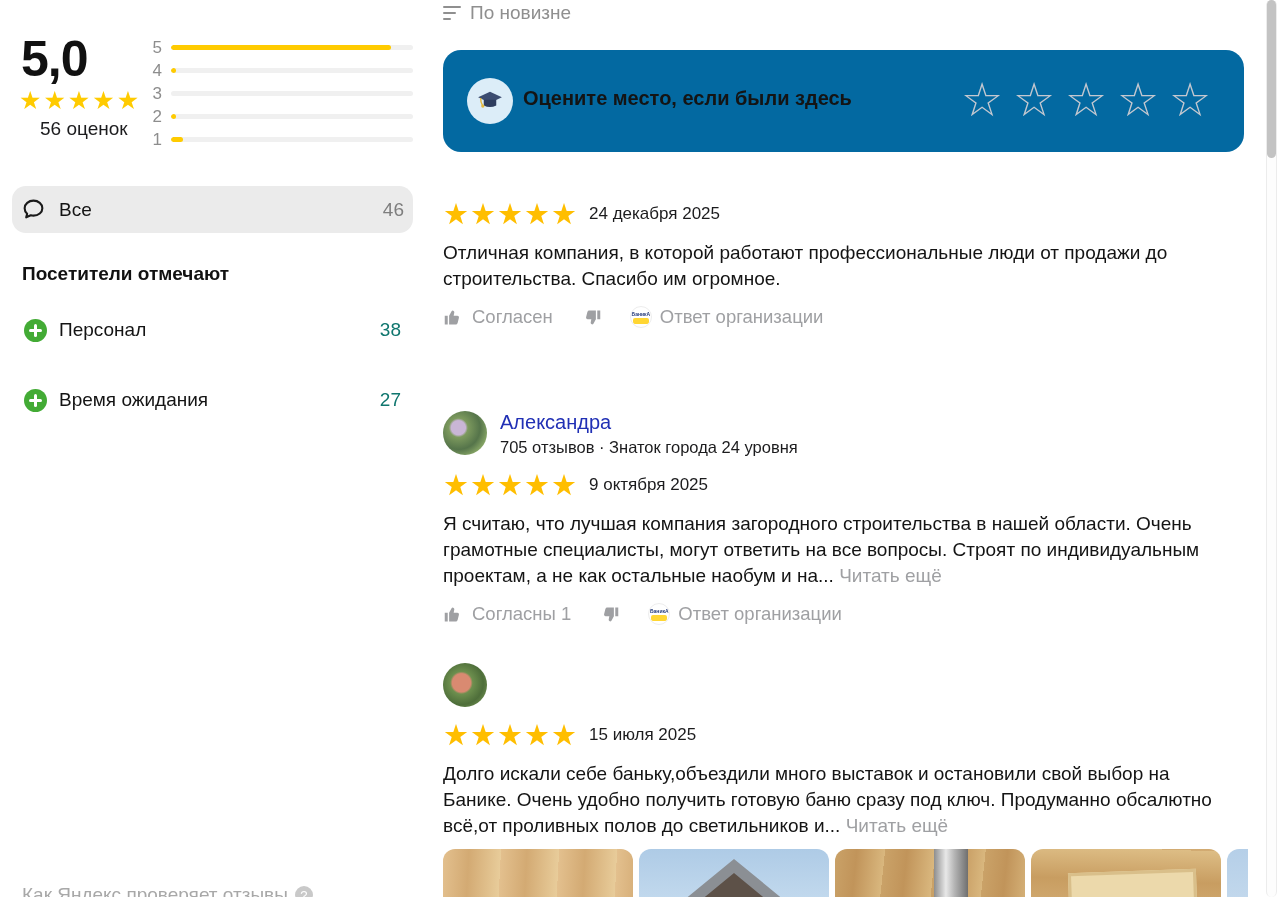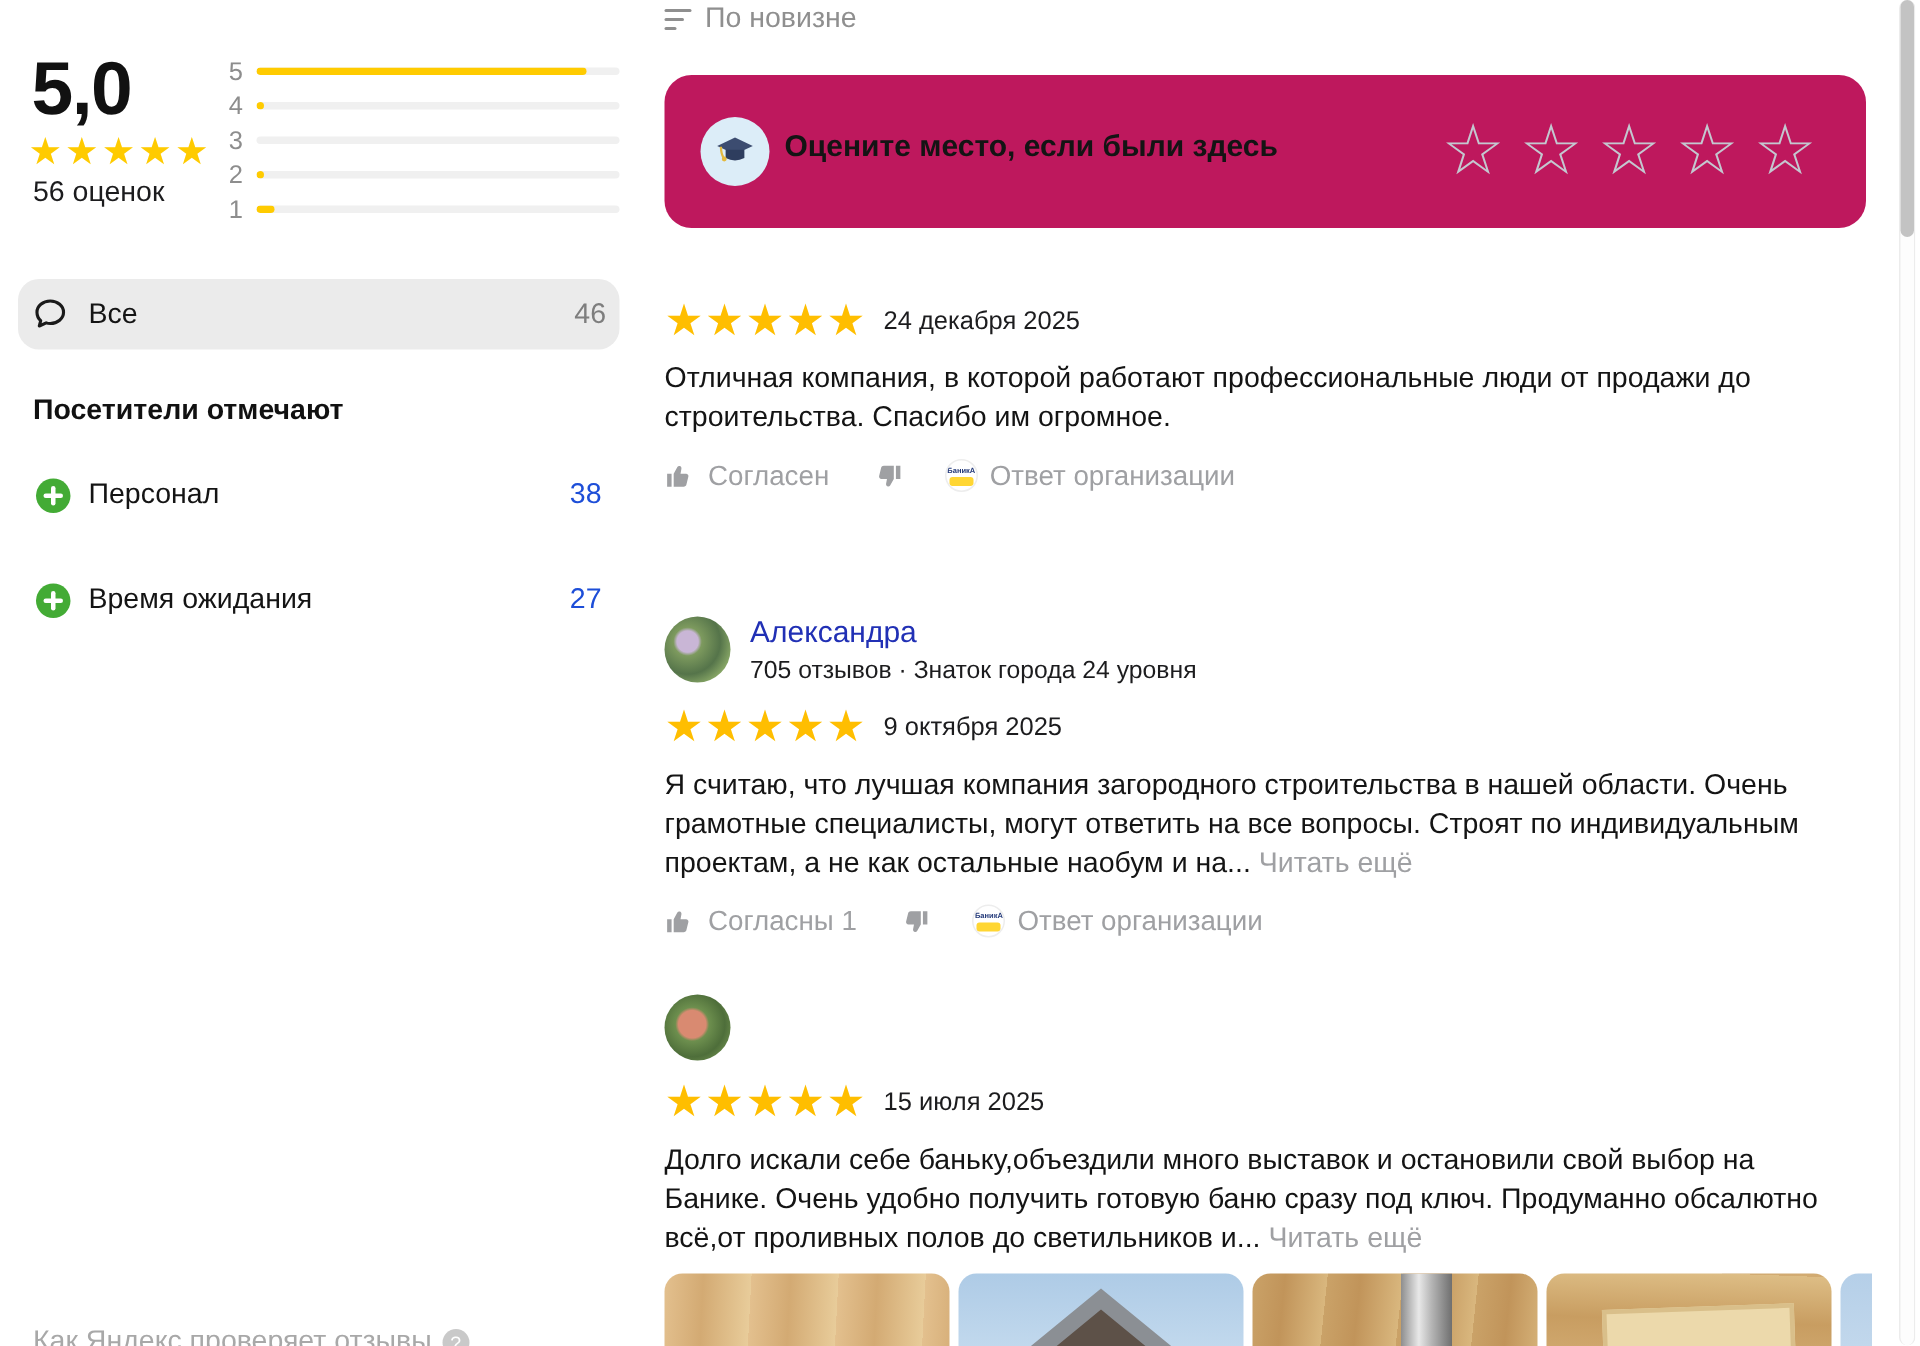--- a/index.html
+++ b/index.html
@@ -3,54 +3,54 @@
 <meta charset="utf-8">
 <style>
   * { margin:0; padding:0; box-sizing:border-box; }
   html,body { width:1280px; height:897px; overflow:hidden; background:#fff;
     font-family:"Liberation Sans","DejaVu Sans",sans-serif; color:#1c1c1e; }
 
   
   .sidebar { position:absolute; left:0; top:0; width:430px; height:897px; }
   .score-num { position:absolute; left:21px; top:30px; font-size:50px; font-weight:700; letter-spacing:-1px; color:#111; }
   .score-stars { position:absolute; left:19px; top:86px; font-size:25px; color:#ffcb00; letter-spacing:2px; white-space:nowrap; }
-  .score-count { position:absolute; left:22px; top:118px; font-size:19px; color:#1c1c1e; }
+  .score-count { position:absolute; left:40px; top:118px; font-size:19px; color:#1c1c1e; }
 
   .hist { position:absolute; left:148px; top:36px; width:265px; }
   .hist-row { display:flex; align-items:center; height:23px; }
   .hist-label { width:14px; text-align:right; font-size:17px; color:#8d8d8d; margin-right:9px; }
   .hist-track { flex:1; height:5px; background:#f0f0f0; border-radius:3px; position:relative; overflow:hidden; }
   .hist-fill { position:absolute; left:0; top:0; height:5px; background:#ffcb00; border-radius:3px; min-width:0; }
 
   .filter-all { position:absolute; left:12px; top:186px; width:401px; height:47px; background:#ebebeb;
     border-radius:14px; display:flex; align-items:center; padding:0 9px; cursor:pointer; }
   .filter-all .label { font-size:19px; margin-left:13px; color:#141414; }
   .filter-all .count { margin-left:auto; font-size:19px; color:#7e7e7e; }
 
   .visitors-title { position:absolute; left:22px; top:263px; font-size:19px; font-weight:700; color:#111; }
   .aspect { position:absolute; left:12px; width:401px; height:32px; display:flex; align-items:center; padding:0 12px; cursor:pointer; }
   .aspect .label { font-size:19px; margin-left:12px; color:#141414; }
-  .aspect .count { margin-left:auto; font-size:19px; color:#1d4ed8; }
+  .aspect .count { margin-left:auto; font-size:19px; color:#0f766e; }
   .aspect-0 { top:314px; } .aspect-1 { top:384px; }
   .plus-icon { width:23px; height:23px; border-radius:50%; background:#43ab35; position:relative; flex:0 0 auto; }
   .plus-icon:before, .plus-icon:after { content:""; position:absolute; background:#fff; border-radius:2px; }
   .plus-icon:before { left:5px; top:10.5px; width:13px; height:2.6px; }
   .plus-icon:after  { left:10.2px; top:5px; width:2.6px; height:13px; }
 
   .sidebar-footer { position:absolute; left:22px; top:884px; font-size:19px; color:#a8a8a8; display:flex; align-items:center; gap:7px; cursor:pointer; white-space:nowrap; }
   .qmark { width:18px; height:18px; border-radius:50%; background:#c9c9c9; color:#fff; font-size:13px; display:flex; align-items:center; justify-content:center; }
 
   
   .main { position:absolute; left:443px; top:0; width:805px; height:897px; }
   .sort-row { position:absolute; left:0; top:2px; display:flex; align-items:center; gap:9px; color:#8f8f8f; font-size:19px; cursor:pointer; }
   .sort-icon { display:flex; flex-direction:column; gap:3.5px; }
   .sort-icon i { display:block; height:2.6px; background:#8f8f8f; border-radius:2px; }
   .sort-icon i:nth-child(1){ width:18px; } .sort-icon i:nth-child(2){ width:13px; } .sort-icon i:nth-child(3){ width:8px; }
 
-  .rate-card { position:absolute; left:0; top:50px; width:801px; height:102px; background:#be185d; border-radius:18px; }
+  .rate-card { position:absolute; left:0; top:50px; width:801px; height:102px; background:#0369a1; border-radius:18px; }
   .cap-circle { position:absolute; left:24px; top:28px; width:46px; height:46px; border-radius:50%; background:#dcedf8;
     display:flex; align-items:center; justify-content:center; }
   .rate-text { position:absolute; left:80px; top:37px; font-size:20px; font-weight:700; color:#141414; }
   .rate-stars { position:absolute; right:28px; top:17px; display:flex; }
   .rate-star { font-size:47px; line-height:66px; color:#c4c8d0; width:52px; text-align:center; cursor:pointer; }
 
   .review { position:absolute; left:0; width:800px; }
   .rv-1 { top:186px; } .rv-2 { top:411px; } .rv-3 { top:663px; }
   .rv-head { display:flex; gap:13px; }
   .avatar { width:44px; height:44px; border-radius:50%; flex:0 0 auto; overflow:hidden; display:flex; align-items:center; justify-content:center; cursor:pointer; }

